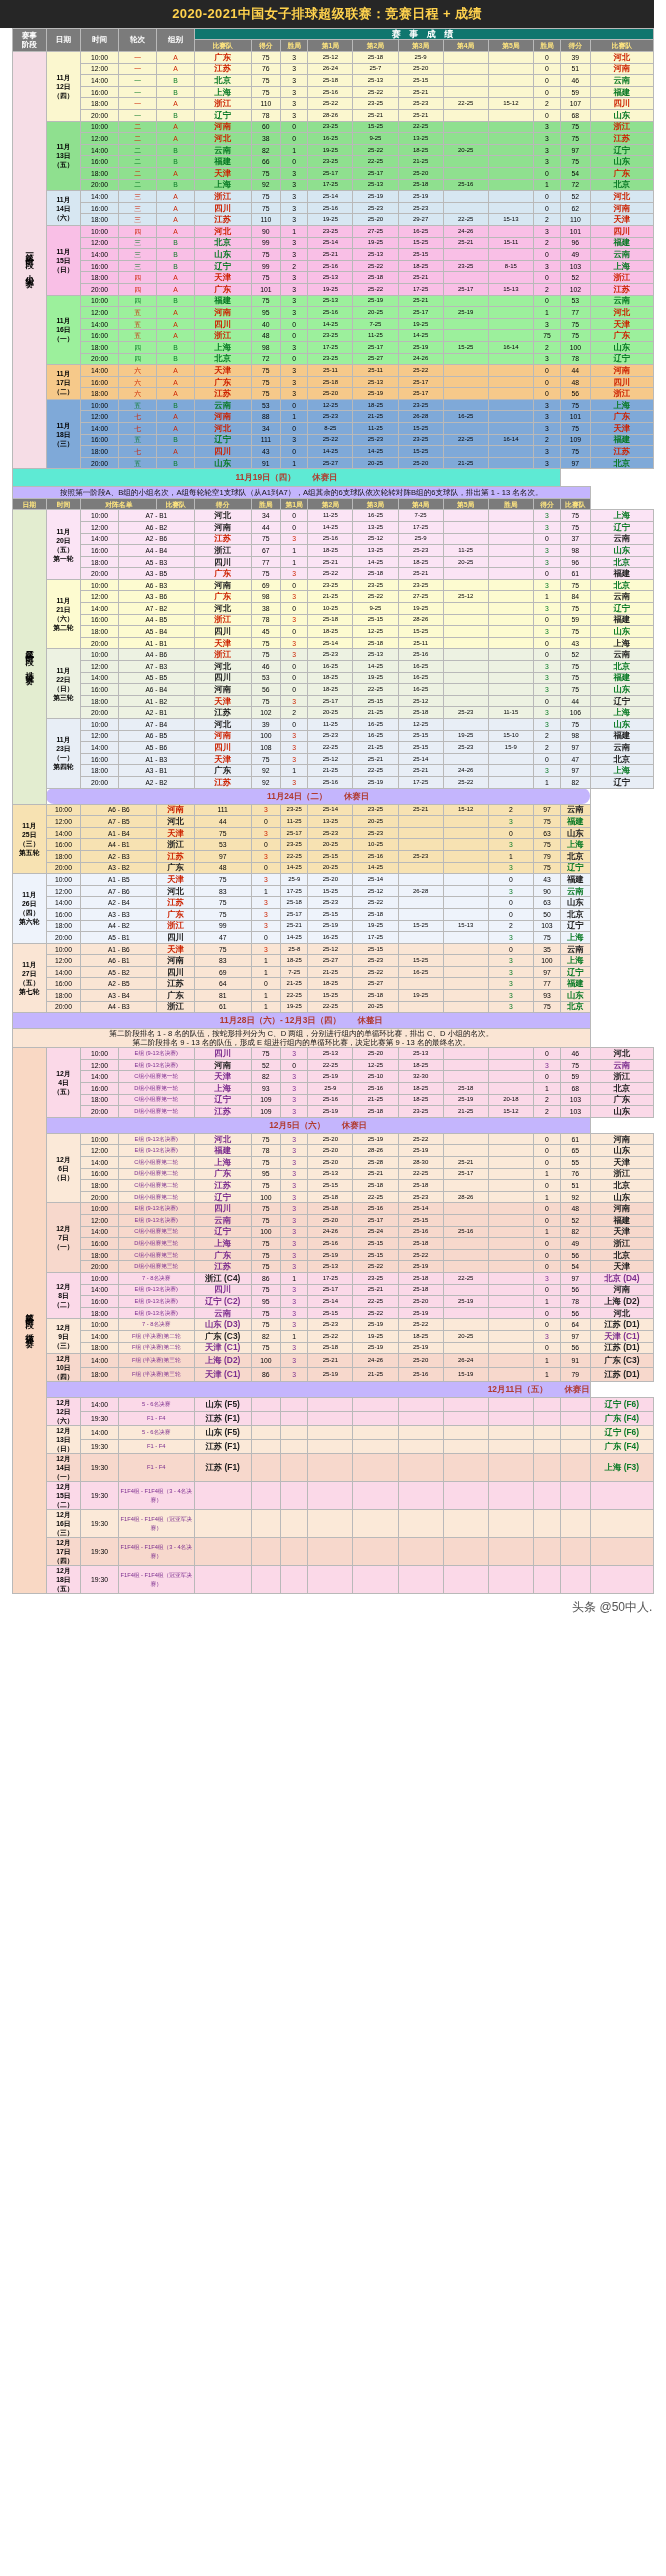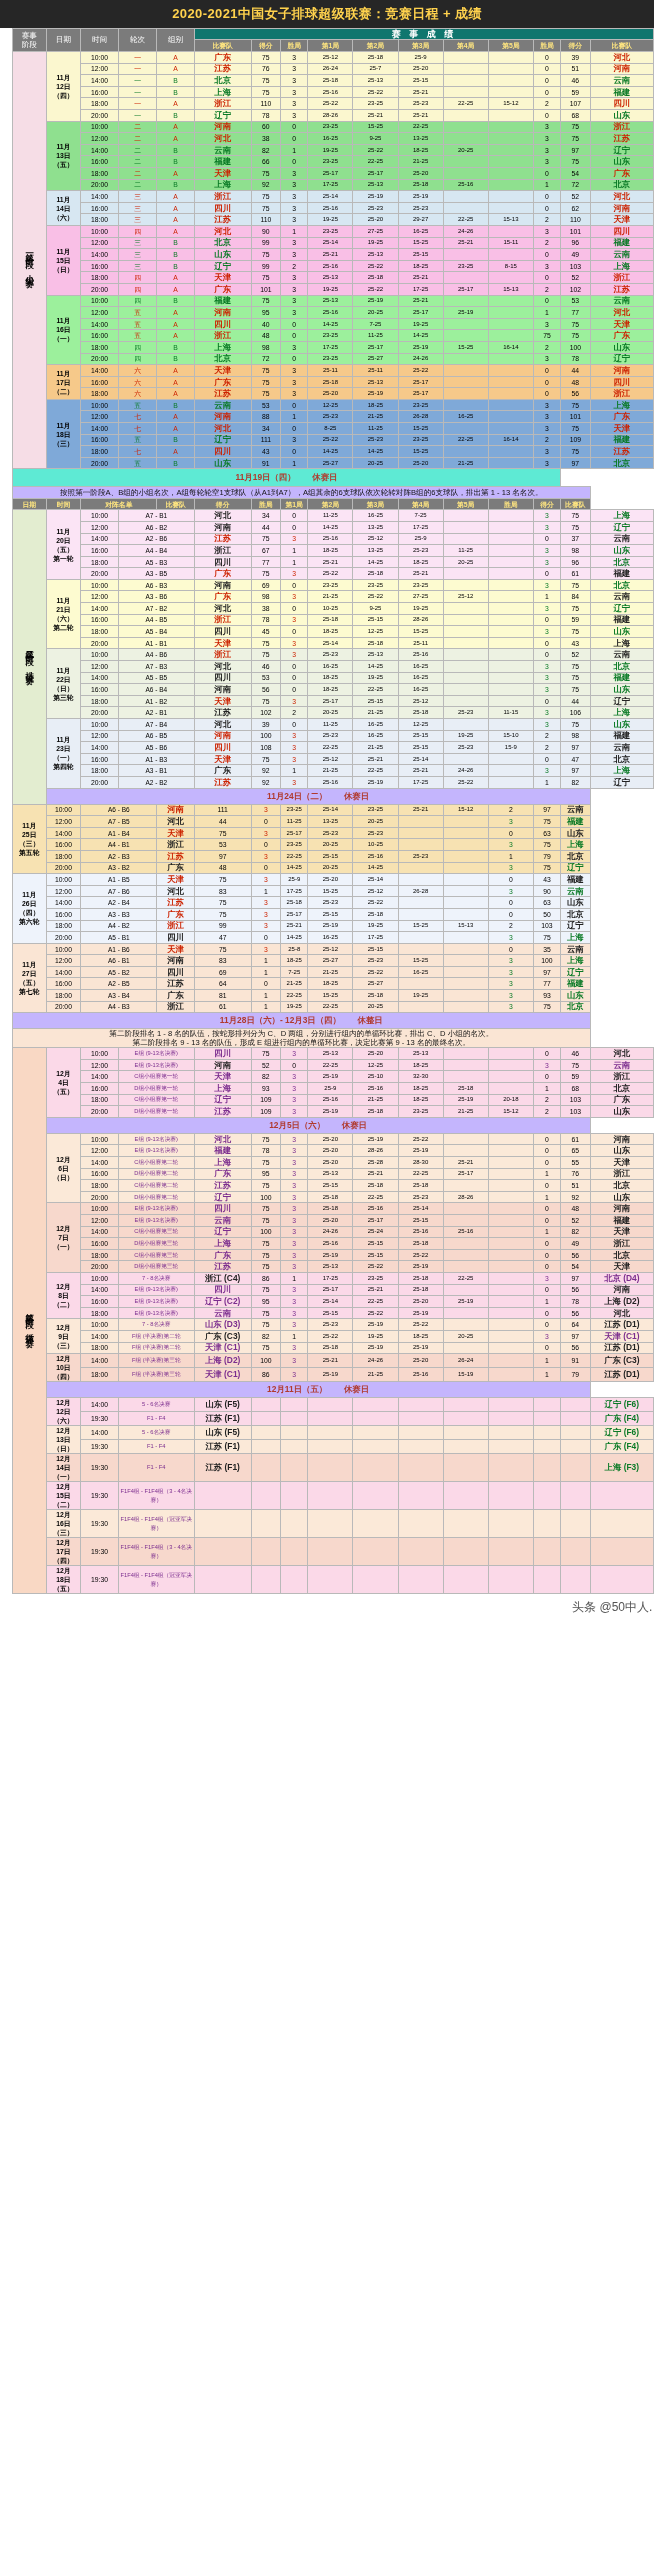--- a/index.html
+++ b/index.html
@@ -14,21 +14,21 @@
   col.c-time{width:29px}
   col.c-round{width:30px}
   col.c-group{width:29px}
   col.c-teamA{width:44px}
   col.c-pts{width:23px}
   col.c-win{width:21px}
   col.c-set{width:35px}
   col.c-win2{width:21px}
   col.c-pts2{width:23px}
   col.c-teamB{width:49px}
-  .hdr{background:#7b7b7b;color:#fff;font-weight:normal;font-size:7.6px;}
+  .hdr{background:#7b7b7b;color:#fff;font-weight:bold;font-size:7.6px;}
   .hdr-sub{background:#7b7b7b;color:#ffe680;font-weight:bold;font-size:6.8px;}
   .hdr-big{background:#0f766e;color:#fff;font-weight:bold;font-size:9px;letter-spacing:3px;}
   .stage-cell{font-weight:bold;font-size:8.4px;line-height:11.4px;writing-mode:vertical-rl;text-orientation:upright;letter-spacing:2.3px;}
   .date-cell{font-weight:bold;font-size:6.8px;line-height:8.4px;}
   .rest{font-weight:bold;font-size:8.4px;color:#b03a2e;}
   .note{font-size:7.6px;line-height:11.4px;text-align:left;padding:2.3px 3.8px;color:#111;}
   .teamname{font-weight:bold;font-size:8.4px;}
   .red{color:#cc2200}.grn{color:#0a7a26}.blk{color:#222}.pur{color:#7b2d8e}
   .bg-a{background:#fbf7cf}
   .bg-b{background:#8fe08f}
@@ -1072,21 +1072,21 @@
           <td class="small">25-16</td>
           <td class="small">25-19</td>
           <td class="small">17-25</td>
           <td class="small">25-22</td>
           <td class="small"></td>
           <td>1</td>
           <td>82</td>
           <td class="teamname blk">辽宁</td>
         </tr>
         <tr class="bg-note">
-          <td class="rest" colspan="14" style="height: 15px;">11月24日（二）　　休赛日</td>
+          <td class="rest" colspan="14" style="height: 15px; border-radius: 8px;">11月24日（二）　　休赛日</td>
         </tr>
         <tr class="bg-l">
           <td class="date-cell bg-l" rowspan="6">11月<br>25日<br>（三）<br>第五轮</td>
           <td>10:00</td>
           <td class="roundlbl" colspan="2">A6 - B6</td>
           <td class="teamname red">河南</td>
           <td>111</td>
           <td class="red">3</td>
           <td class="small">23-25</td>
           <td class="small">25-14</td>
@@ -1772,21 +1772,21 @@
           <td class="small">25-19</td>
           <td class="small">21-25</td>
           <td class="small">25-16</td>
           <td class="small">15-19</td>
           <td class="small"></td>
           <td>1</td>
           <td>79</td>
           <td class="teamname blk">江苏 (D1)</td>
         </tr>
         <tr class="bg-note">
-          <td class="rest" colspan="14" style="height: 15px;">12月11日（五）　　休赛日</td>
+          <td class="rest" colspan="14" style="height: 15px; text-align: right;">12月11日（五）　　休赛日</td>
         </tr>
         <tr class="bg-o">
           <td class="date-cell bg-o" rowspan="2">12月<br>12日<br>（六）</td>
           <td>14:00</td>
           <td class="tiny pur" colspan="2">5 - 6名决赛</td>
           <td class="teamname blk">山东 (F5)</td>
           <td></td>
           <td></td>
           <td class="small"></td>
           <td class="small"></td>

